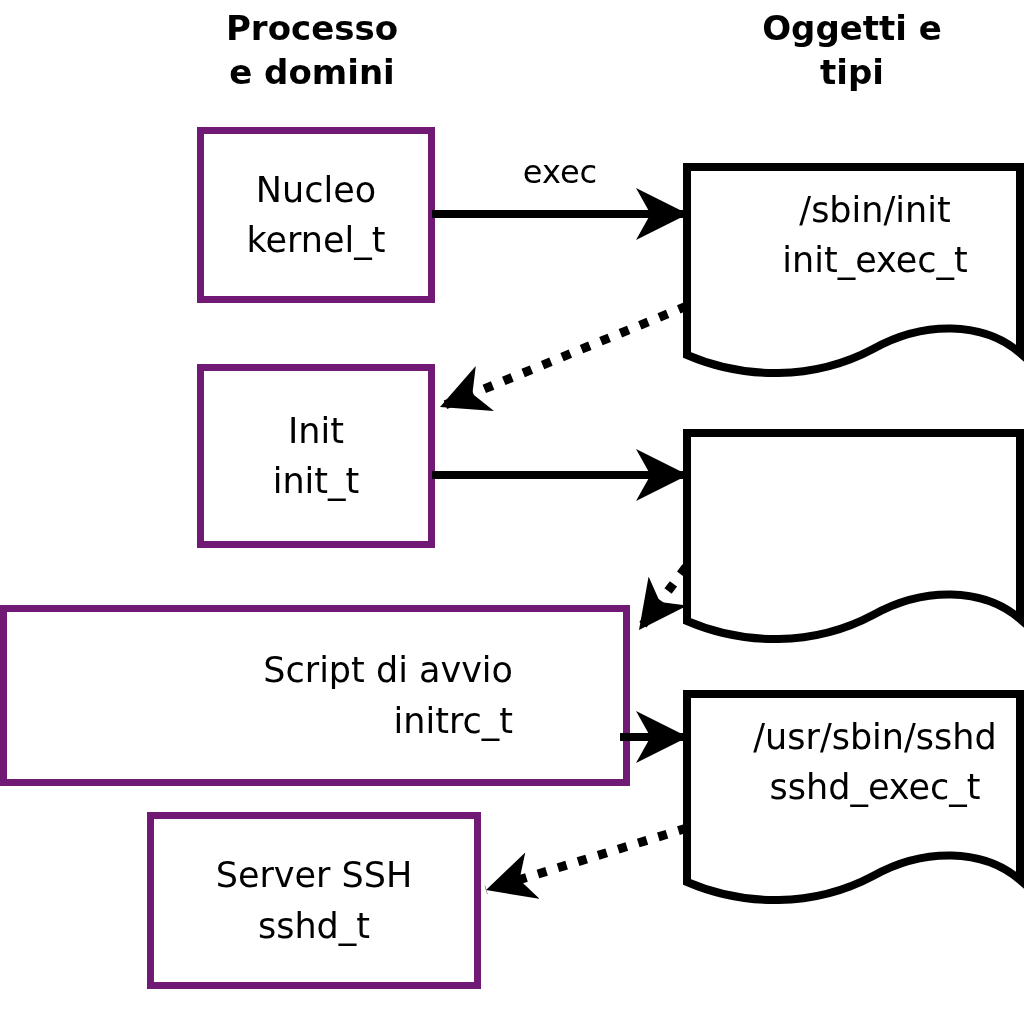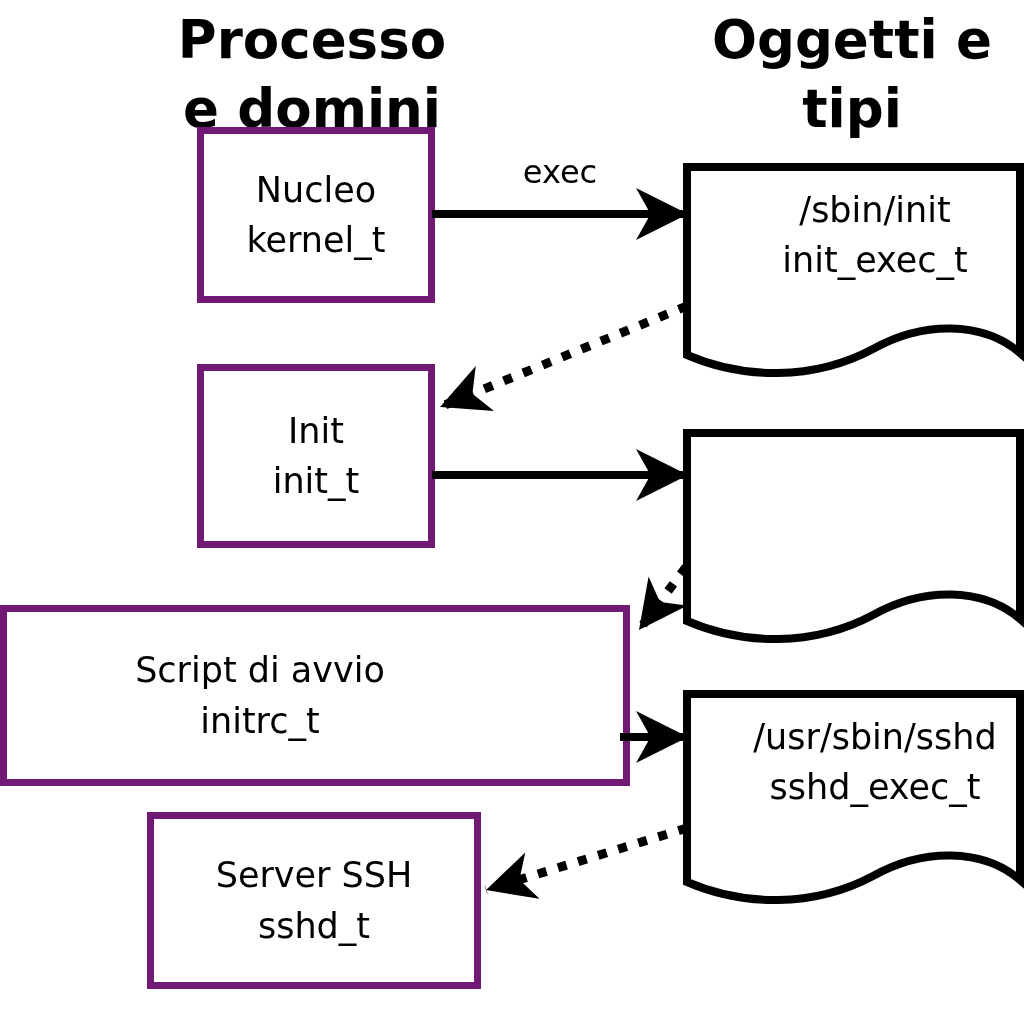--- a/index.html
+++ b/index.html
@@ -13,21 +13,21 @@
     height: 1027px;
     background: #ffffff;
     color: #000000;
     font-family: "DejaVu Sans", sans-serif;
     overflow: hidden;
   }
   .col-header {
     position: absolute;
     width: 330px;
     text-align: center;
-    font-size: 53px;
+    font-size: 34px;
     font-weight: bold;
     line-height: 1.3;
     white-space: pre-line;
   }
   .col-header.left  { left: 147px; top: 6px; }
   .col-header.right { left: 687px; top: 6px; }
 
   .pbox {
     position: absolute;
     box-sizing: border-box;
@@ -36,21 +36,21 @@
     display: flex;
     flex-direction: column;
     align-items: center;
     justify-content: center;
     text-align: center;
     font-size: 35px;
     line-height: 1.43;
   }
   .pbox.kernel { left: 197px; top: 127px; width: 238px; height: 176px; }
   .pbox.init   { left: 197px; top: 364px; width: 238px; height: 184px; }
-  .pbox.script { left: 0px;   top: 605px; width: 630px; height: 181px; padding-right: 110px; }
+  .pbox.script { left: 0px;   top: 605px; width: 630px; height: 181px; padding-right: 110px; align-items: flex-end; }
   .pbox.sshd   { left: 147px; top: 812px; width: 334px; height: 177px; }
   .pbox .line { display: block; }
 
   .doc {
     position: absolute;
     width: 341px;
     height: 230px;
   }
   .doc.d1 { left: 683px; top: 163px; }
   .doc.d2 { left: 683px; top: 429px; }

